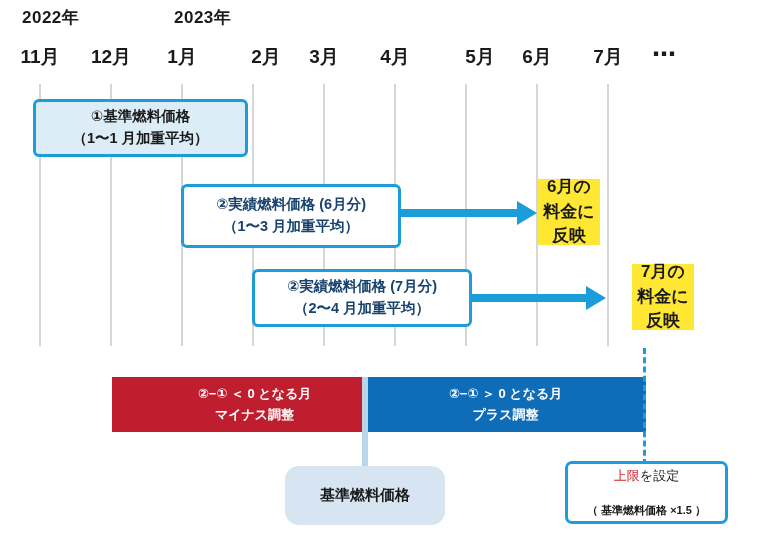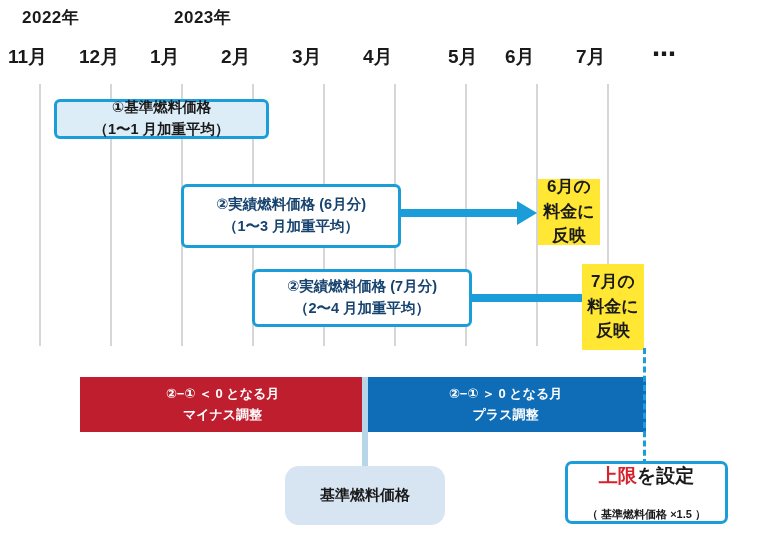--- a/index.html
+++ b/index.html
@@ -9,88 +9,88 @@
     --reflect-yellow:#ffe733;
     --box-fill-blue:#dcedf8;
     --footer-fill-blue:#d7e4f1;
     --grid-gray:#d6d6d6;
   }
   html,body{margin:0;padding:0;background:#fff;}
   body{font-family:"Liberation Sans","DejaVu Sans",sans-serif;color:#1a1a1a;}
   .canvas{position:relative;width:779px;height:545px;background:#fff;overflow:hidden;}
 
   .year{position:absolute;top:6px;font-size:17px;font-weight:bold;letter-spacing:.5px;text-align:center;}
-  .month{position:absolute;top:44px;width:64px;text-align:left;font-size:19px;font-weight:bold;}
+  .month{position:absolute;top:44px;width:64px;text-align:center;font-size:19px;font-weight:bold;}
   .ellipsis{position:absolute;top:40px;left:638px;width:52px;text-align:center;font-size:24px;font-weight:bold;}
 
   .gridline{position:absolute;top:84px;height:262px;width:2px;background:var(--grid-gray);}
 
   .outbox{position:absolute;box-sizing:border-box;border:3px solid var(--accent-blue);
     border-radius:6px;display:flex;flex-direction:column;justify-content:center;align-items:center;
     font-weight:bold;font-size:14.5px;line-height:1.5;text-align:center;z-index:3;}
   .outbox.fill{background:var(--box-fill-blue);color:#1a1a1a;}
   .outbox.white{background:#fff;color:#17436f;}
 
   .arrow-shaft{position:absolute;height:8px;background:var(--accent-blue);z-index:2;}
   .arrow-head{position:absolute;width:0;height:0;border-top:12px solid transparent;
     border-bottom:12px solid transparent;border-left:20px solid var(--accent-blue);z-index:2;}
 
   .reflect{position:absolute;box-sizing:border-box;background:var(--reflect-yellow);
     display:flex;flex-direction:column;justify-content:center;align-items:center;
     font-weight:bold;font-size:17px;line-height:1.45;color:#1a1a1a;z-index:3;text-align:center;}
 
   .bar{position:absolute;top:377px;height:55px;display:flex;flex-direction:column;justify-content:center;
     align-items:center;color:#fff;font-weight:bold;font-size:13px;line-height:1.6;text-align:center;z-index:1;}
-  .bar.red{background:var(--bar-red);}
+  .bar.red{background:var(--bar-red);margin-left:32px;}
   .bar.blue{background:var(--bar-blue);}
 
   .connector{position:absolute;left:362px;top:377px;width:6px;height:90px;background:#b9d5ea;z-index:2;}
   .dashed-line{position:absolute;left:643px;top:348px;height:117px;width:0;
     border-left:3px dashed var(--accent-blue);z-index:4;}
 
   .footer-box{position:absolute;left:285px;top:466px;width:160px;height:59px;background:var(--footer-fill-blue);
     display:flex;justify-content:center;align-items:center;font-weight:bold;font-size:15px;z-index:3;border-radius:14px;}
 
   .cap-box{position:absolute;left:565px;top:461px;width:163px;height:63px;box-sizing:border-box;
     background:#fff;border:3px solid var(--accent-blue);border-radius:7px;display:flex;flex-direction:column;
     justify-content:center;align-items:center;z-index:5;text-align:center;}
-  .cap-line1{font-size:19px;font-weight:bold;}
+  .cap-line1{font-size:13px;font-weight:normal;}
   .cap-line1 .hl{color:#d5222d;}
   .cap-line2{font-size:11px;font-weight:bold;margin-top:18px;}
 </style>
 </head>
 <body>
 
 <div class="canvas">
 
   <div class="year" style="left:22px">2022年</div>
   <div class="year" style="left:174px">2023年</div>
 
   <div class="month" style="left:8px">11月</div>
   <div class="month" style="left:79px">12月</div>
   <div class="month" style="left:150px">1月</div>
-  <div class="month" style="left:221px">2月</div>
+  <div class="month" style="left:234px">2月</div>
   <div class="month" style="left:292px">3月</div>
   <div class="month" style="left:363px">4月</div>
   <div class="month" style="left:448px">5月</div>
   <div class="month" style="left:505px">6月</div>
   <div class="month" style="left:576px">7月</div>
   <div class="ellipsis">⋯</div>
 
   <div class="gridline" style="left:39px"></div>
   <div class="gridline" style="left:110px"></div>
   <div class="gridline" style="left:181px"></div>
   <div class="gridline" style="left:252px"></div>
   <div class="gridline" style="left:323px"></div>
   <div class="gridline" style="left:394px"></div>
   <div class="gridline" style="left:465px"></div>
   <div class="gridline" style="left:536px"></div>
   <div class="gridline" style="left:607px"></div>
 
-  <div class="outbox fill" style="left:54px;top:99px;width:215px;height:40px">
+  <div class="outbox fill" style="left:33px;top:99px;width:215px;height:58px">
     <span>①基準燃料価格</span>
     <span>（1〜1 月加重平均）</span>
   </div>
 
   <div class="outbox white" style="left:181px;top:184px;width:220px;height:64px">
     <span>②実績燃料価格 (6月分)</span>
     <span>（1〜3 月加重平均）</span>
   </div>
   <div class="arrow-shaft" style="left:401px;top:209px;width:116px"></div>
   <div class="arrow-head" style="left:517px;top:201px"></div>
@@ -99,21 +99,21 @@
     <span>料金に</span>
     <span>反映</span>
   </div>
 
   <div class="outbox white" style="left:252px;top:269px;width:220px;height:58px">
     <span>②実績燃料価格 (7月分)</span>
     <span>（2〜4 月加重平均）</span>
   </div>
   <div class="arrow-shaft" style="left:472px;top:294px;width:114px"></div>
   <div class="arrow-head" style="left:586px;top:286px"></div>
-  <div class="reflect" style="left:582px;top:264px;width:62px;height:86px">
+  <div class="reflect" style="left:632px;top:264px;width:62px;height:66px">
     <span>7月の</span>
     <span>料金に</span>
     <span>反映</span>
   </div>
 
   <div class="bar red" style="left:80px;width:285px">
     <span>②−① ＜ 0 となる月</span>
     <span>マイナス調整</span>
   </div>
   <div class="bar blue" style="left:365px;width:281px">

